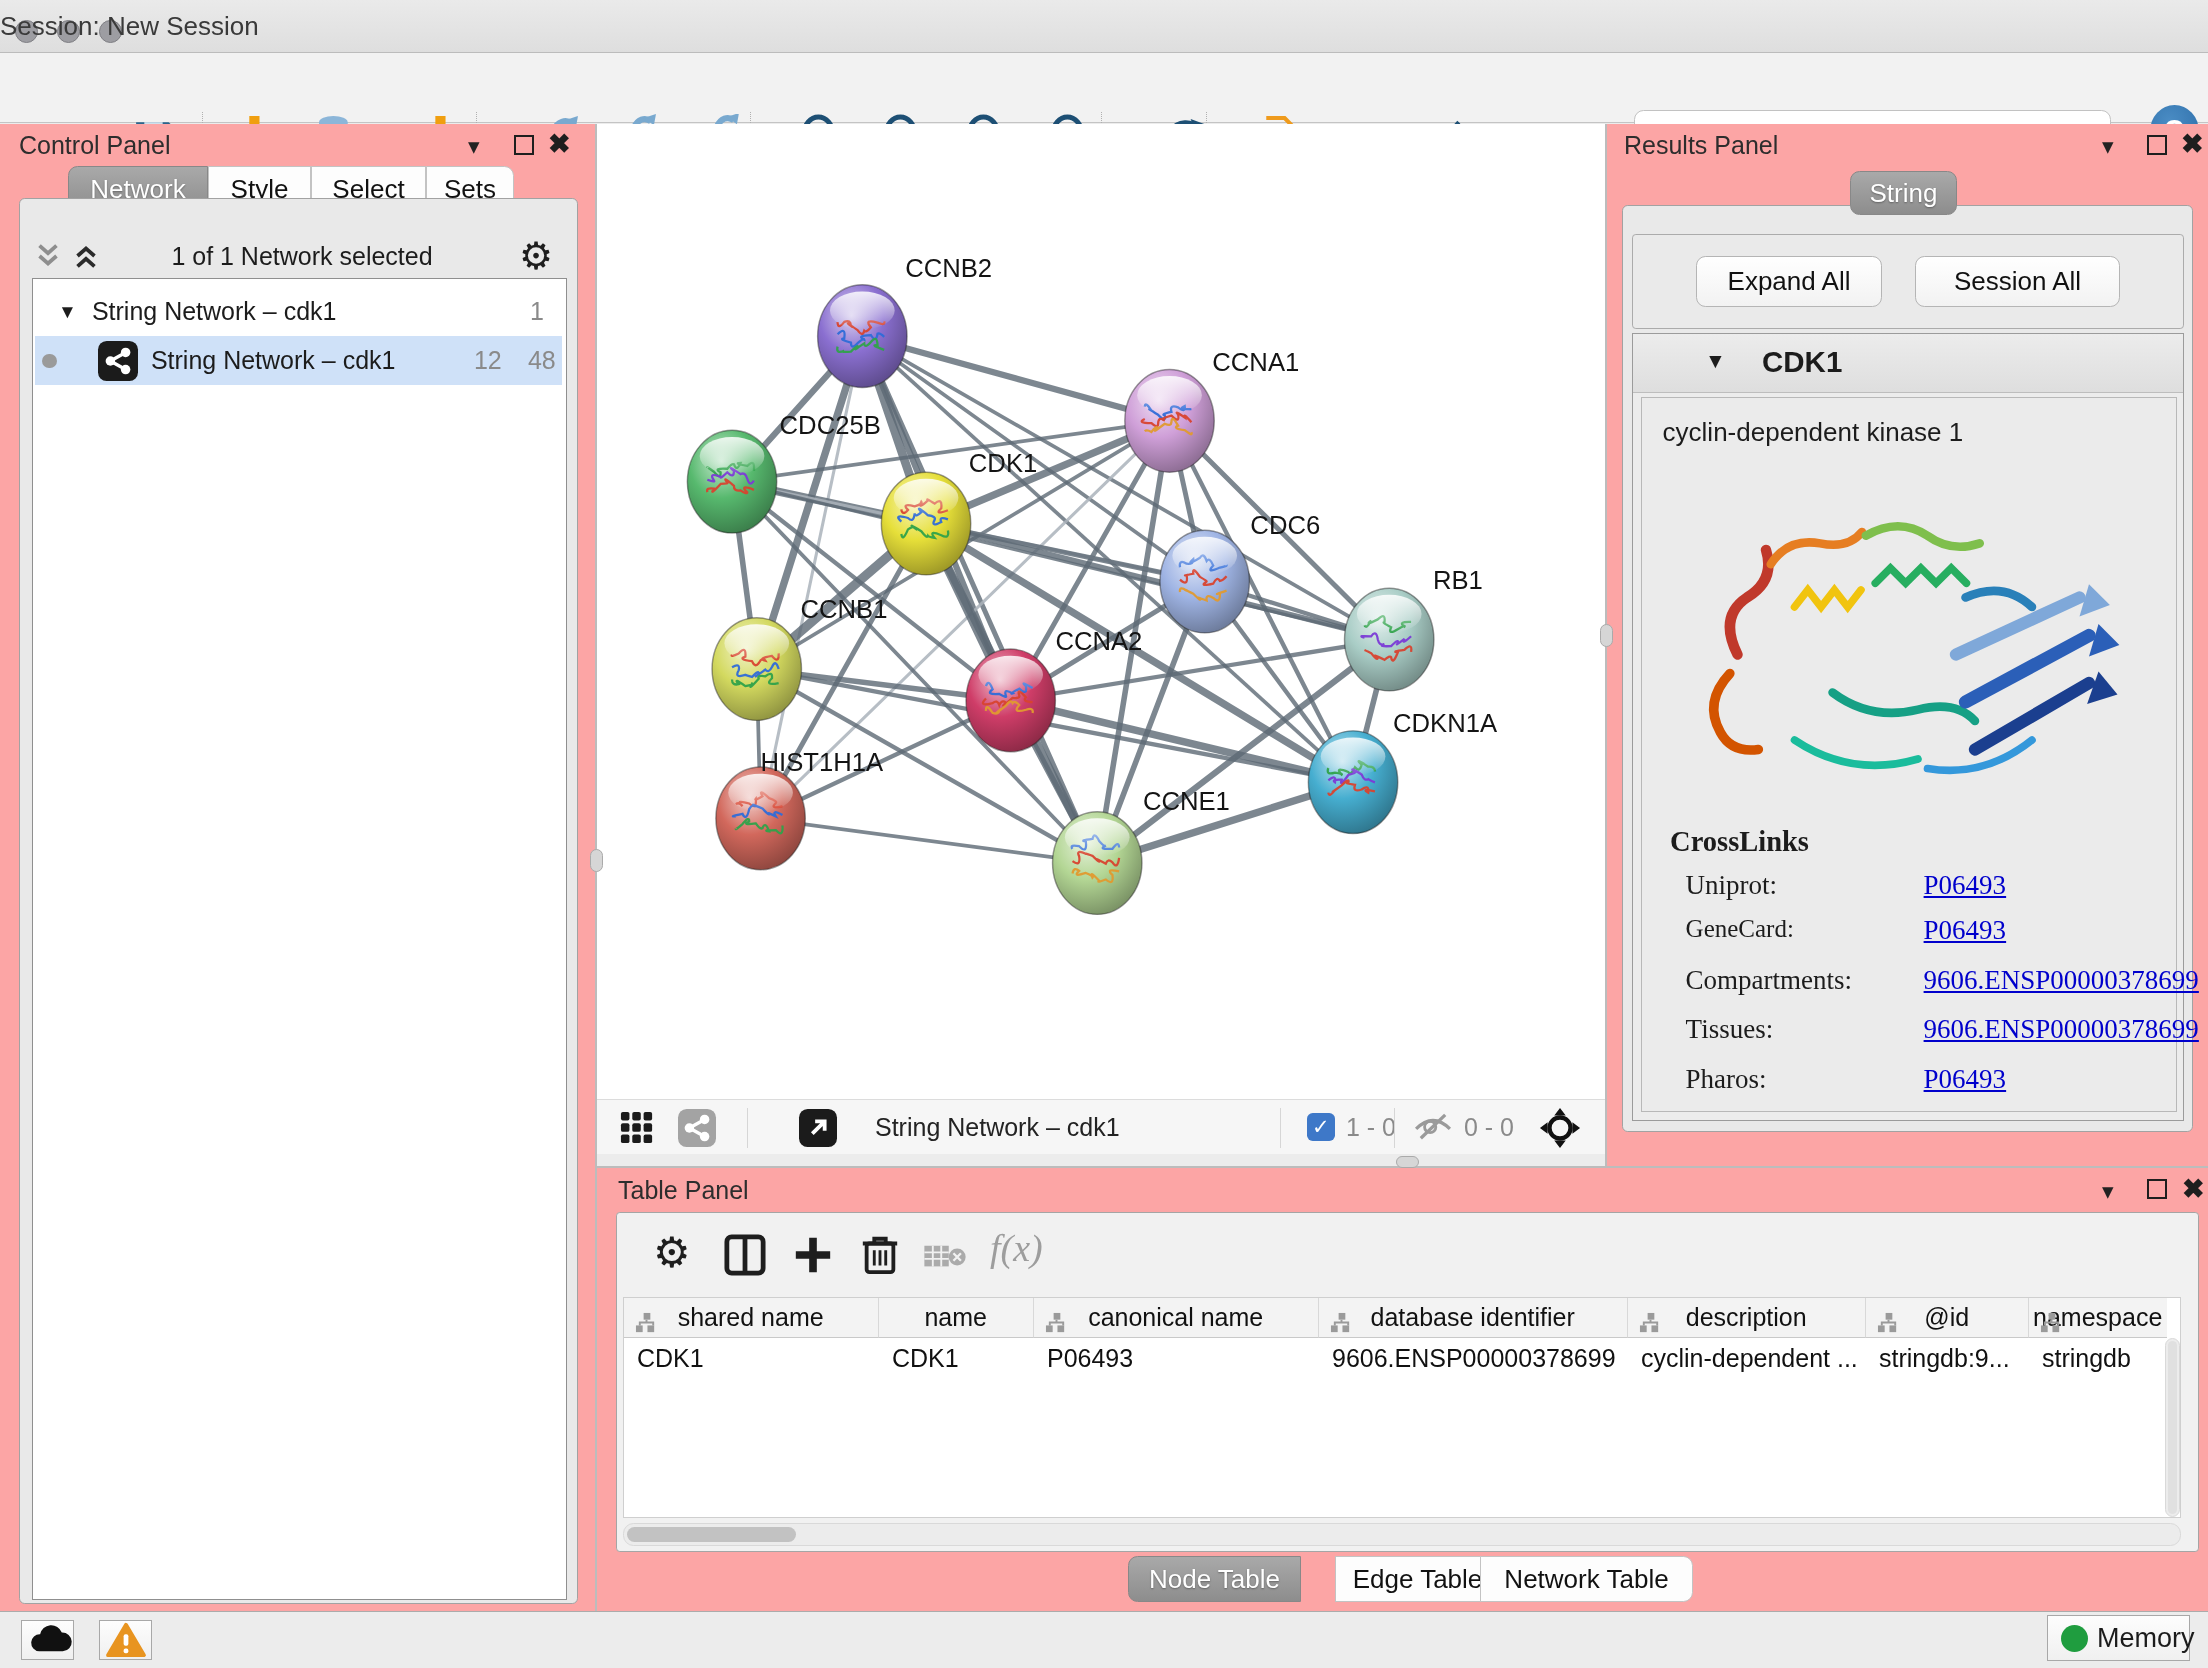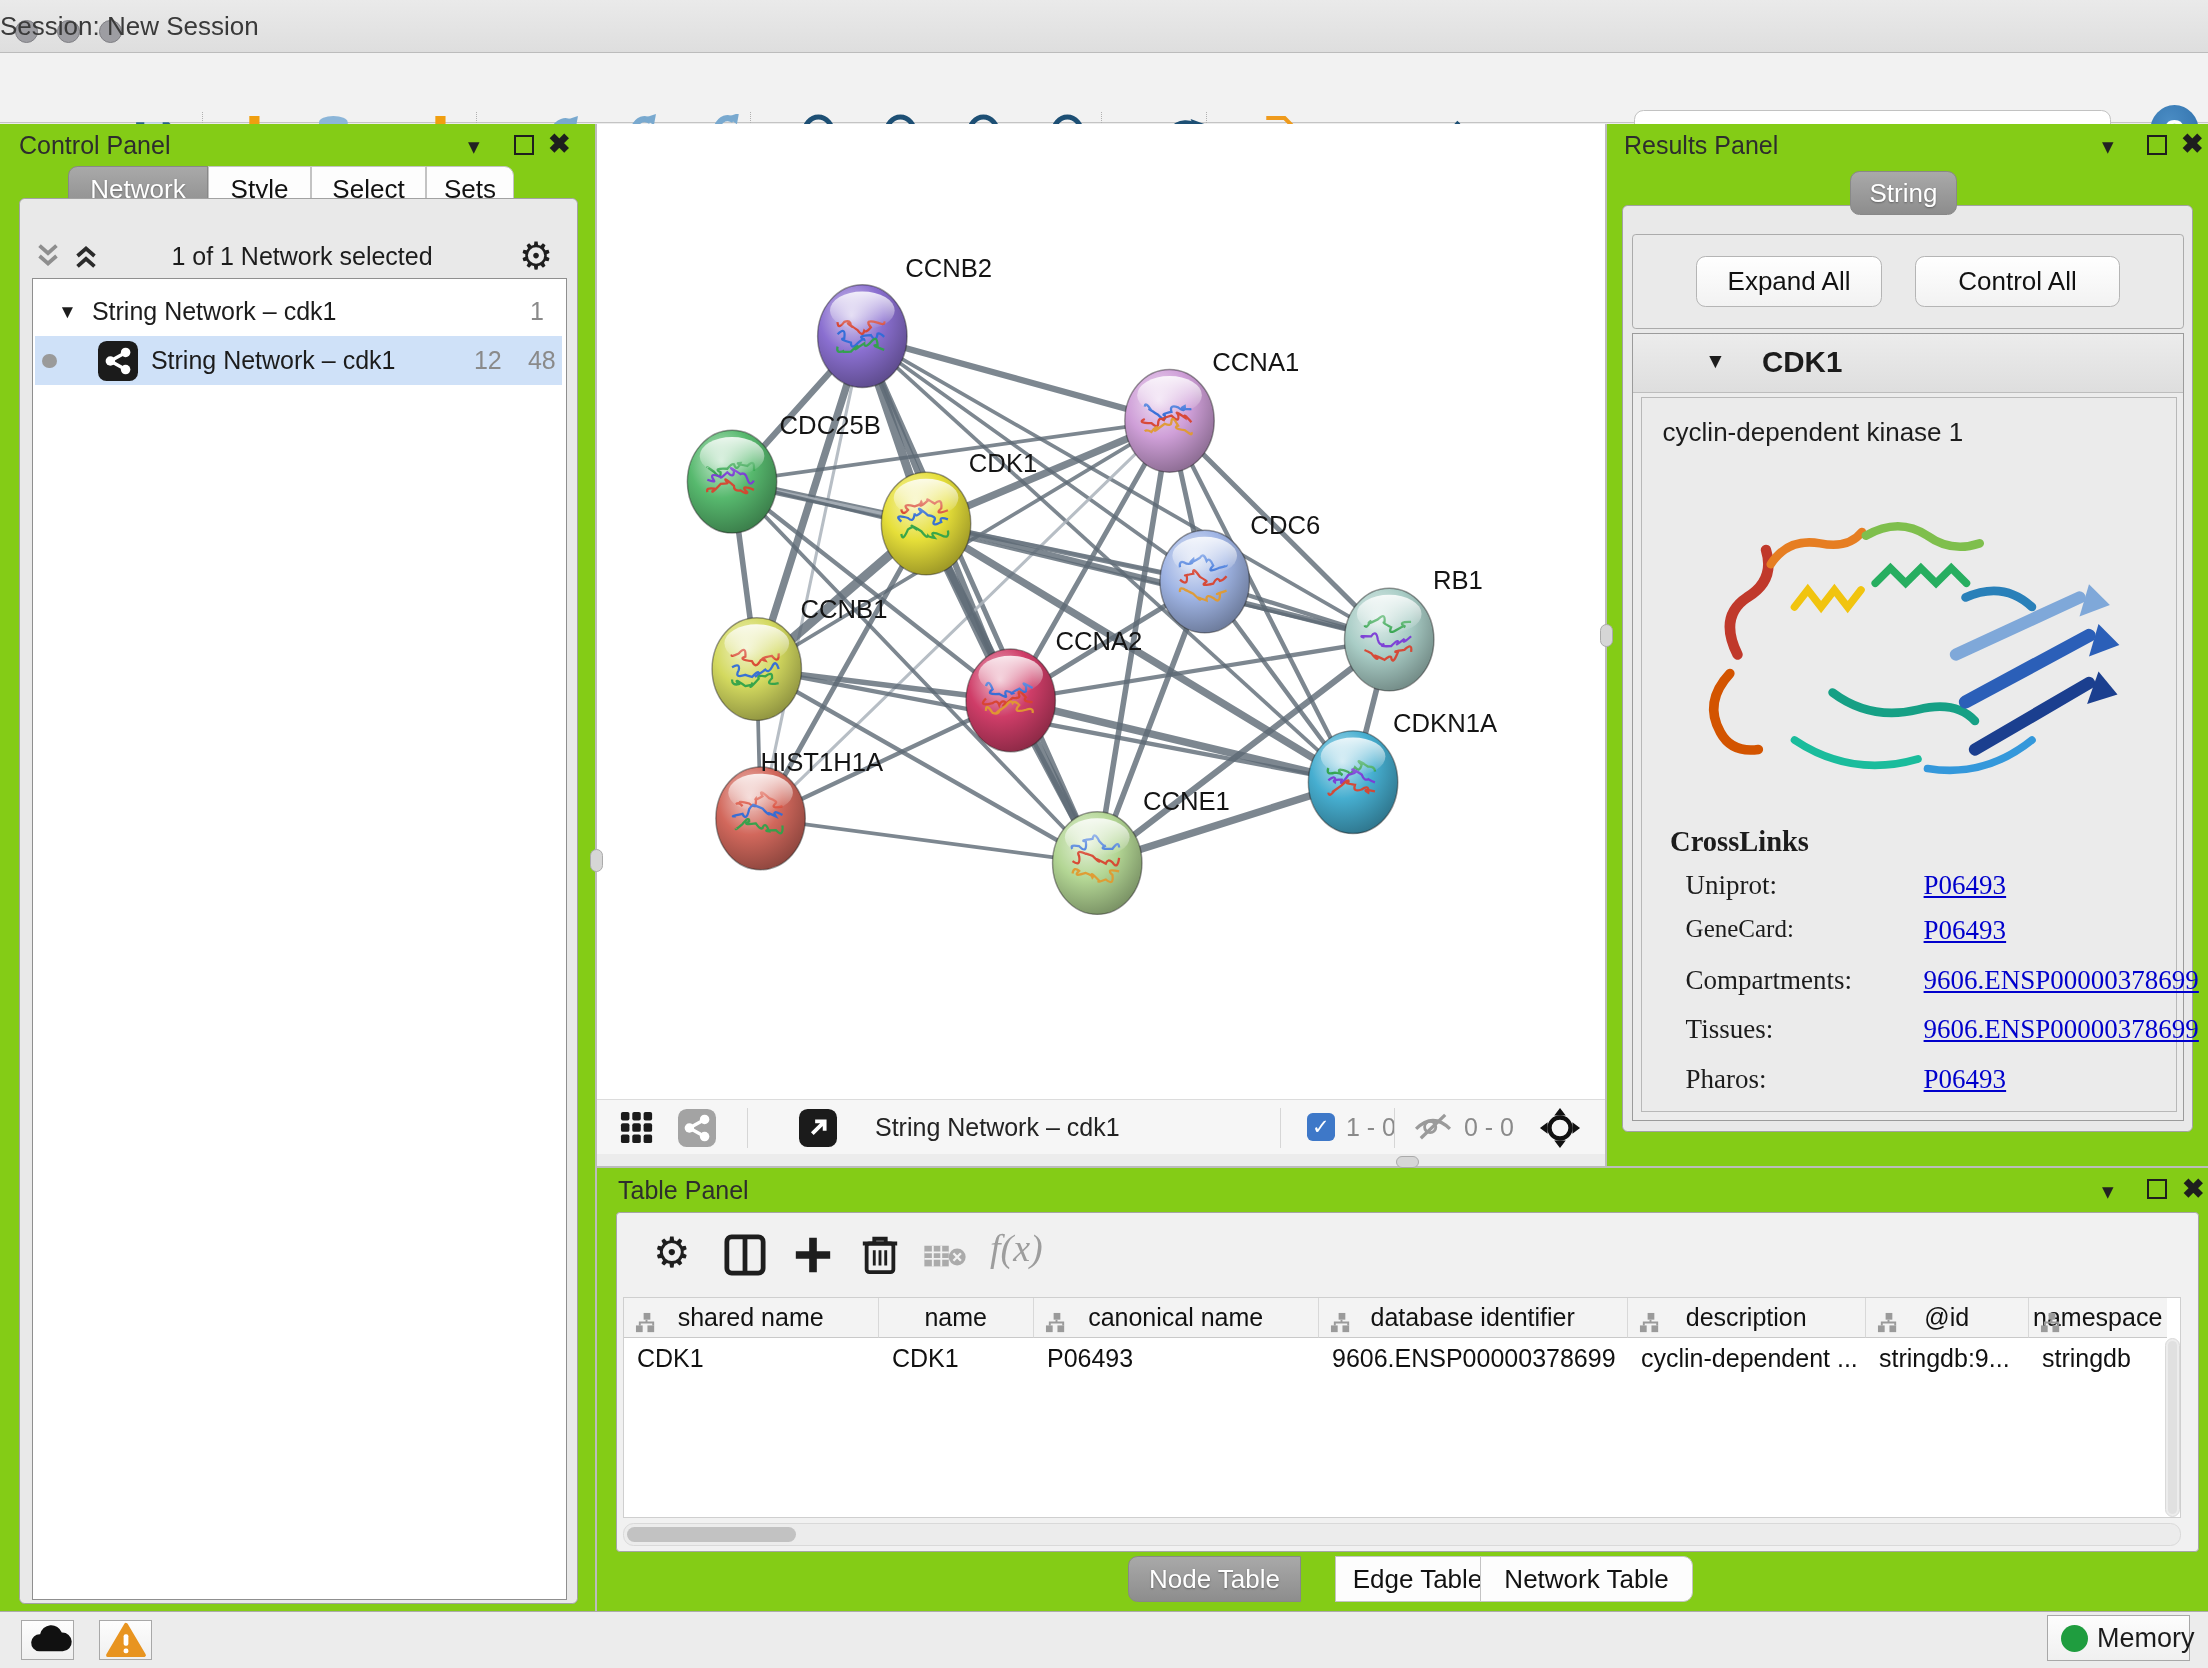--- a/index.html
+++ b/index.html
@@ -10,21 +10,21 @@
 .wtitle{position:absolute;left:0;top:0;width:100%;line-height:53px;font-size:26px;color:#3a3a3a}
 .tl{position:absolute;top:20px;width:23px;height:23px;border-radius:50%;background:#9d9da2;border:1.9px solid #7f7f84}
 
 .toolbar{left:0;top:53px;width:2208px;height:70px;background:#f2f2f2;border-bottom:1.9px solid #c4c4c4}
 .tbi{position:absolute;top:61px;width:53px;height:53px}
 .tsep{position:absolute;top:59px;height:55px;border-left:1.9px dotted #b0b0b0}
 .searchbox{position:absolute;left:1634px;top:57px;width:477px;height:51px;background:#fff;border:1.9px solid #c2c2c2;border-radius:9.5px}
 .searchbox input{position:absolute;left:51px;top:3.8px;width:409px;height:40px;border:none;outline:none;font-size:25px;background:transparent;font-family:"Liberation Sans",sans-serif}
 .helpbtn{position:absolute;left:2150px;top:52px;width:49px;height:53px;border-radius:50%;background:radial-gradient(circle at 40% 30%,#4a8cc4,#2a6aa5);color:#fff;font-size:34px;font-weight:bold;text-align:center;line-height:53px}
 
-.panel{background:#84cc16}
+.panel{background:#fca5a5}
 .ptitle{position:absolute;font-size:25px;color:#2d2d2d}
 .pcaret{position:absolute;font-size:23px;color:#222}
 .floatbox{position:absolute;width:20px;height:20px;border:2.9px solid #1e1e1e;background:transparent}
 .pclose{position:absolute;font-size:27px;font-weight:bold;color:#1e1e1e;line-height:25px}
 .segbtn{position:absolute;height:46px;background:#fdfdfd;border:1px solid #c3c3c3;font-size:26px;text-align:center;color:#111}
 .segbtn.first{border-radius:9.5px 0 0 9.5px}.segbtn.last{border-radius:0 9.5px 9.5px 0}
 .segbtn.active{background:linear-gradient(#a9a9a9,#8d8d8d);color:#fff;border-color:#888;text-shadow:0 1px 1.9px rgba(0,0,0,.35)}
 .obox{position:absolute;border:1.9px solid #a2a2a2;border-radius:5.7px;background:#e9e9e9}
 
 .treebox{position:absolute;background:#fff;border:1.9px solid #8f8f8f}
@@ -454,21 +454,21 @@
   <span class="ptitle" style="left:17px;top:6.7px">Results Panel</span>
   <span class="pcaret" style="left:495px;top:8.6px">▾</span>
   <span class="floatbox" style="left:540px;top:10.5px"></span>
   <span class="pclose" style="left:574px;top:7.6px">✖</span>
 
   <div class="obox" style="left:15px;top:81px;width:571px;height:927px"></div>
   <span class="segbtn first last active" style="left:243px;top:47px;width:107px;line-height:42px;height:44px;border-radius:9.5px">String</span>
 
   <div class="rsub" style="left:25px;top:110px;width:552px;height:95px">
     <span class="rbtn" style="left:63px;top:21px;width:186px;line-height:48px">Expand All</span>
-    <span class="rbtn" style="left:282px;top:21px;width:205px;line-height:48px">Control All</span>
+    <span class="rbtn" style="left:282px;top:21px;width:205px;line-height:48px">Session All</span>
   </div>
 
   <div class="cdkbox" style="left:25px;top:209px;width:552px;height:788px">
     <div class="cdkhead">
       <span style="position:absolute;left:72px;top:15px;font-size:21px">▼</span>
       <span style="position:absolute;left:129px;top:11.4px;font-size:29.5px;font-weight:bold">CDK1</span>
     </div>
     <div class="cbox" style="left:7.6px;top:63px;width:536px;height:715px">
       <span style="position:absolute;left:21px;top:19px;font-size:26px">cyclin-dependent kinase 1</span>
 

